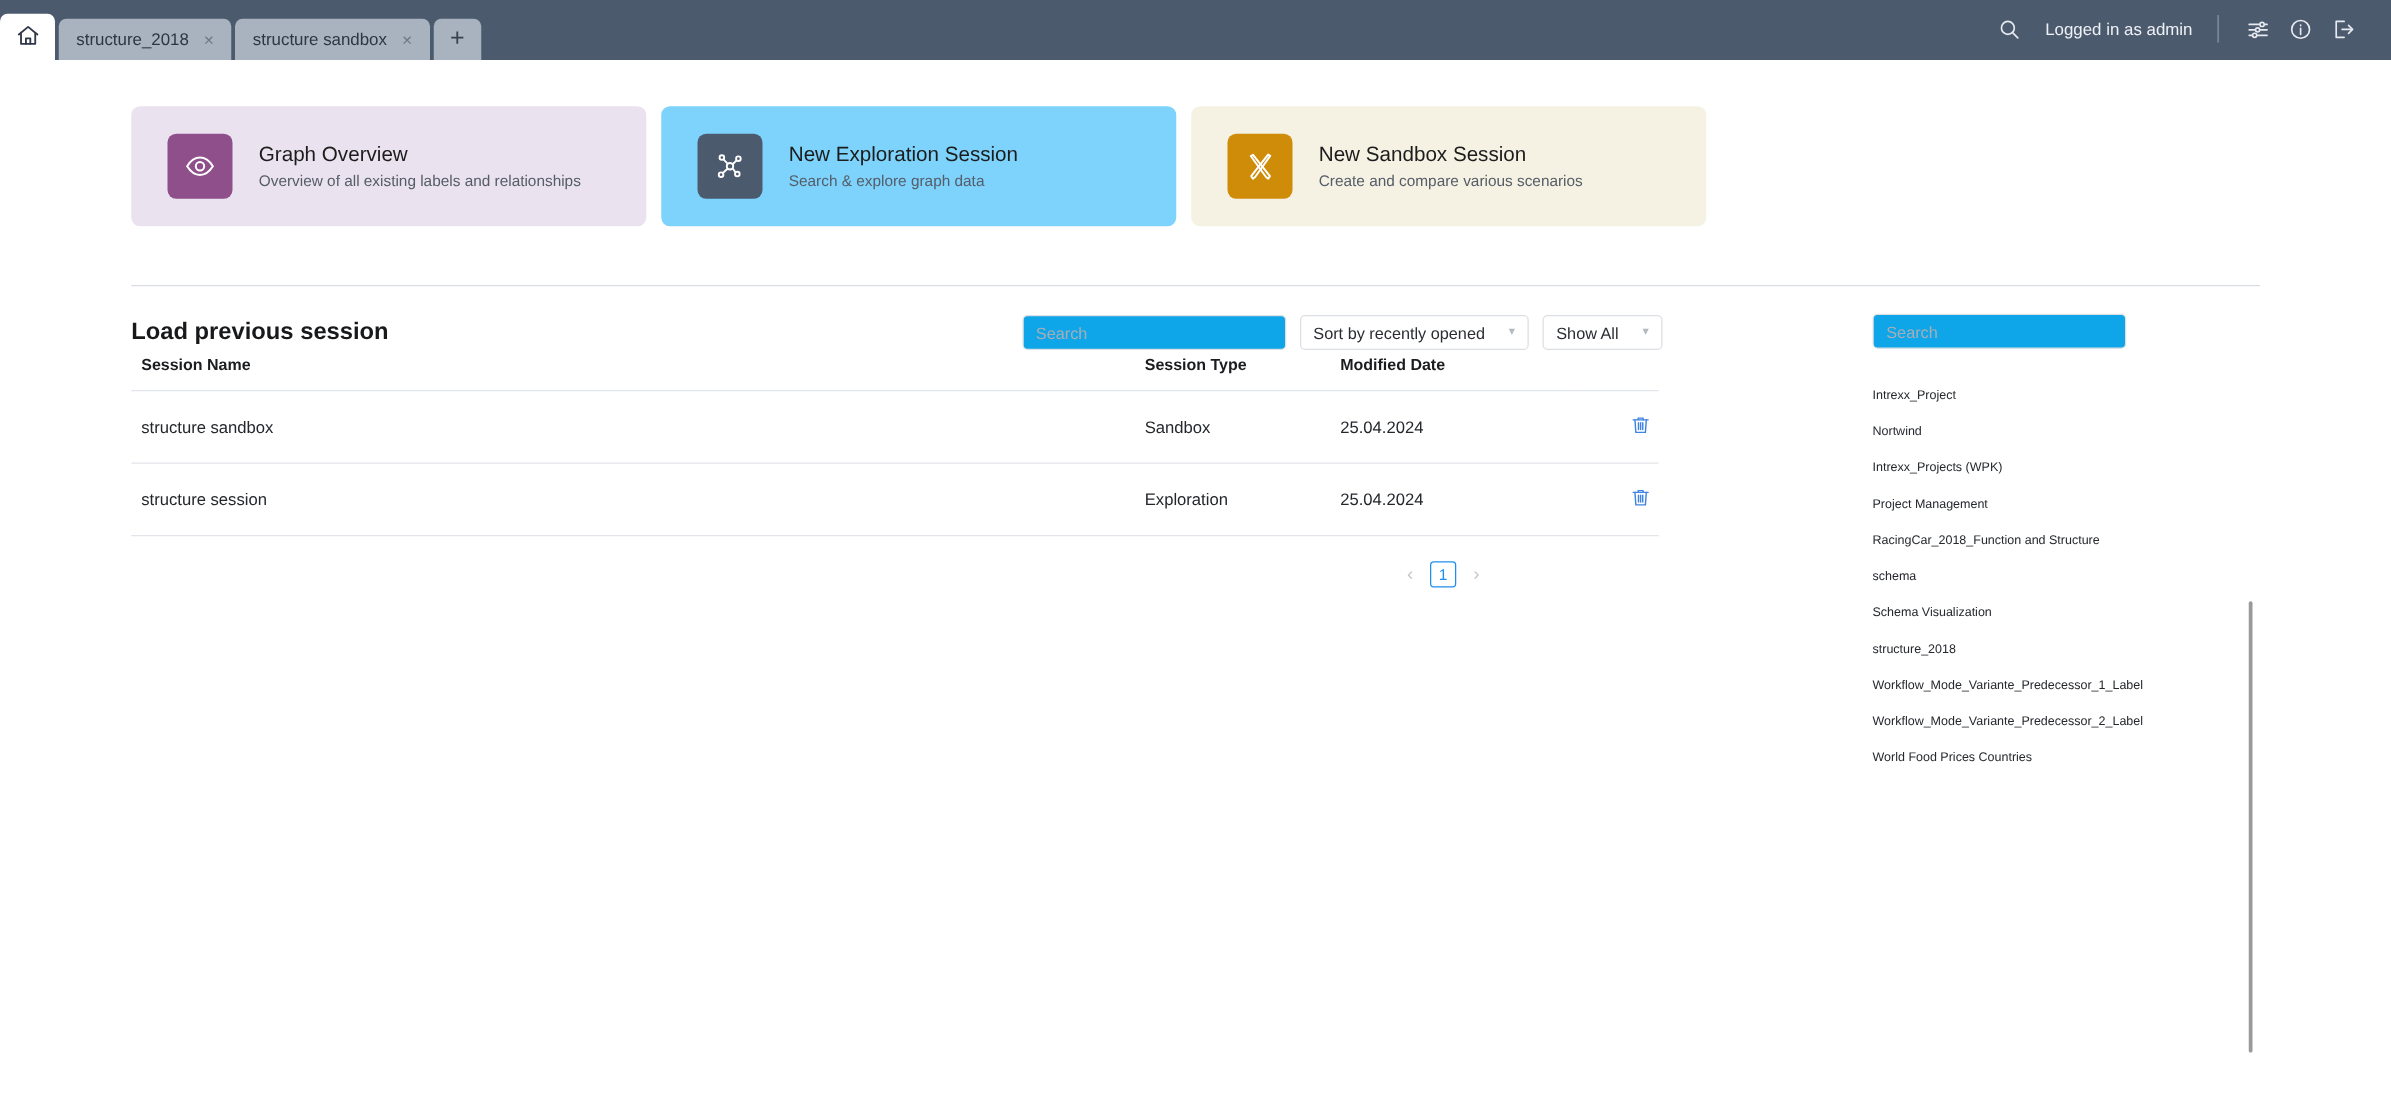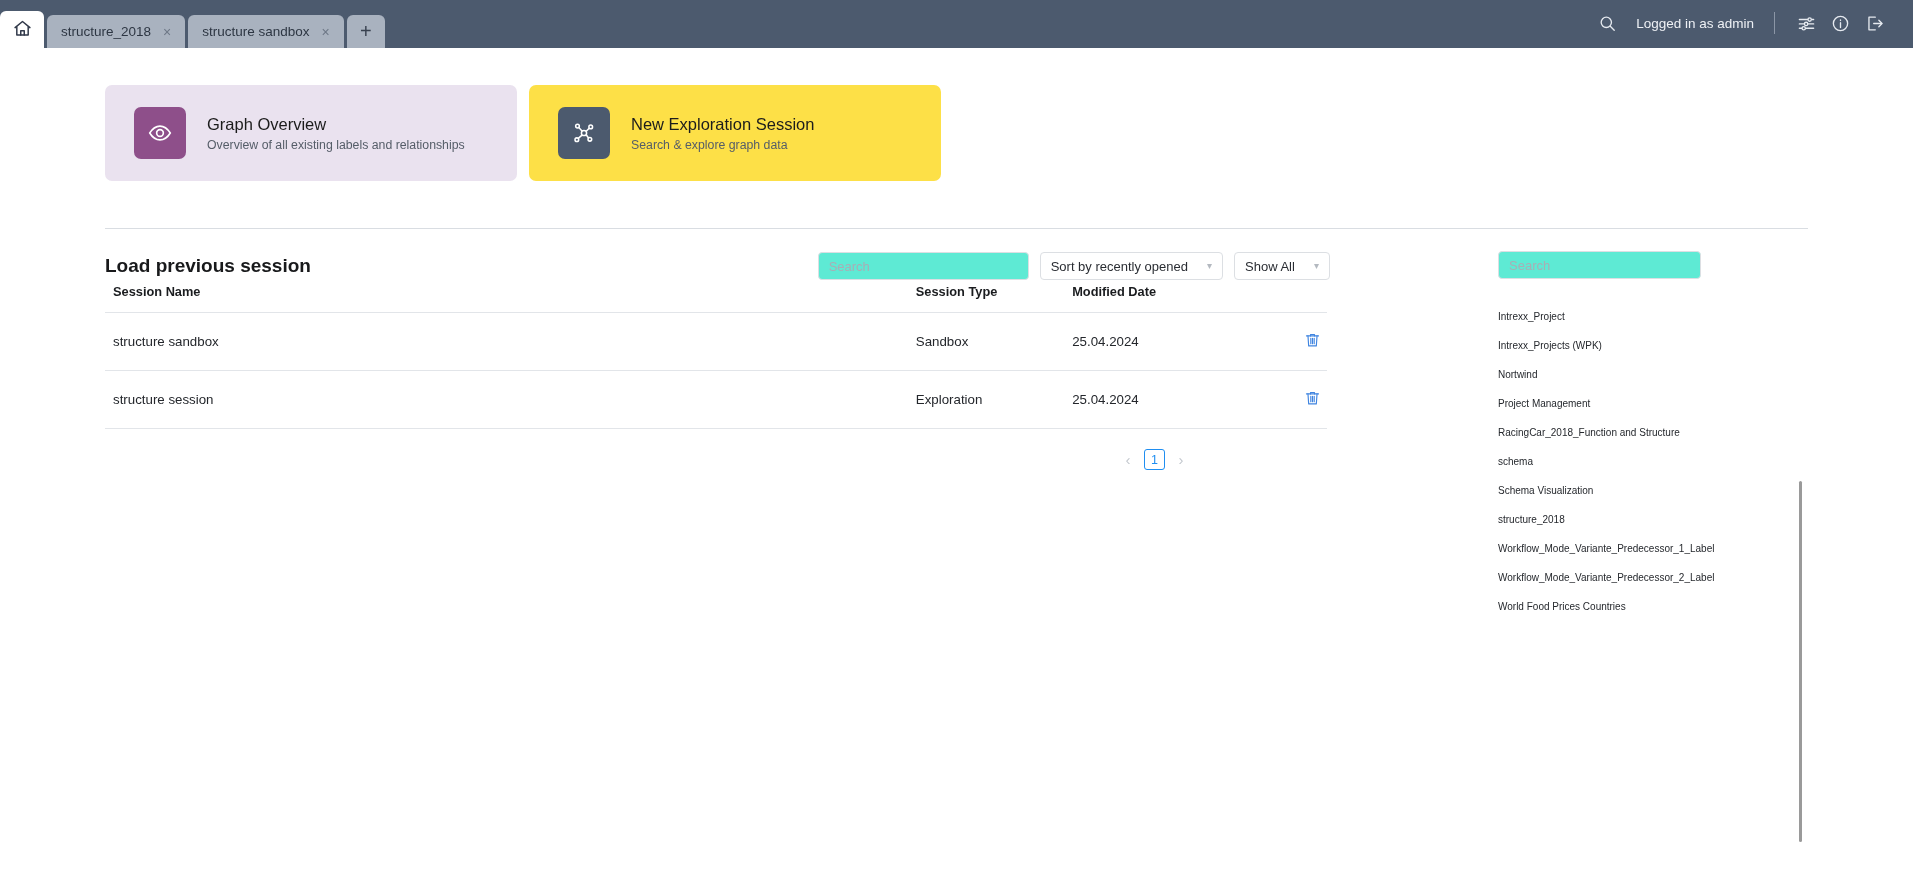--- a/index.html
+++ b/index.html
@@ -111,21 +111,21 @@
     padding-top: 37px;
     height: 36px;
   }
   .sec-title { font-size: 19px; font-weight: bold; color: #18191b; }
 
   .controls { margin-left: auto; display: flex; gap: 11px; align-items: center; padding-right: 0; }
   .inp {
     height: 28px;
     border: 1px solid #dcdfe3;
     border-radius: 4px;
-    background: #5eead4;
+    background: #0ea5e9;
     font-size: 13px;
     color: #333;
     padding: 0 10px;
     outline: none;
     font-family: "Liberation Sans", sans-serif;
   }
   .inp::placeholder { color: #a9aeb5; }
   .inp.search-sessions { width: 211px; }
   .select {
     height: 28px;
@@ -278,40 +278,52 @@
         <path d="M2.5 12 C5.5 7.2, 9 5.6, 12 5.6 C15 5.6, 18.5 7.2, 21.5 12 C18.5 16.8, 15 18.4, 12 18.4 C9 18.4, 5.5 16.8, 2.5 12 Z"></path>
         <circle cx="12" cy="12" r="3.1"></circle>
       </svg>
     </div>
     <div>
       <div class="card-title">Graph Overview</div>
       <div class="card-sub">Overview of all existing labels and relationships</div>
     </div>
   </div>
 
-  <div class="card" style="background:#fde047">
+  <div class="card" style="background:#7dd3fc">
     <div class="card-icon" style="background:#4c5a6e">
       <svg width="26" height="26" viewBox="0 0 24 24" fill="none" stroke="#ffffff" stroke-width="1.4">
         <circle cx="12" cy="12" r="2.4"></circle>
         <circle cx="6" cy="5.6" r="1.7"></circle>
         <circle cx="18.2" cy="6.4" r="1.7"></circle>
         <circle cx="5.4" cy="18.2" r="1.7"></circle>
         <circle cx="17.4" cy="17.8" r="1.7"></circle>
         <path d="M10.4 10.3 L7.2 6.9"></path>
         <path d="M13.8 10.7 L16.8 7.6"></path>
         <path d="M10.4 13.7 L6.7 17"></path>
         <path d="M13.8 13.4 L16.2 16.6"></path>
       </svg>
     </div>
     <div>
       <div class="card-title">New Exploration Session</div>
       <div class="card-sub">Search &amp; explore graph data</div>
     </div>
   </div>
 
+  <div class="card" style="background:#f5f1e3">
+    <div class="card-icon" style="background:#cf8c09">
+      <svg width="27" height="27" viewBox="0 0 24 24" fill="none" stroke="#ffffff" stroke-width="1.4" stroke-linejoin="round">
+        <path d="M5 4.3 L6.6 3.4 L18.6 18.6 L17.4 20.4 L15.8 19.2 Z"></path>
+        <path d="M18.8 4.2 L17.3 3.3 L5.3 18.6 L6.5 20.4 L8.1 19.2 Z"></path>
+      </svg>
+    </div>
+    <div>
+      <div class="card-title">New Sandbox Session</div>
+      <div class="card-sub">Create and compare various scenarios</div>
+    </div>
+  </div>
 </div>
 
 <div class="divider"></div>
 
 <div class="body-wrap">
 
   <div class="left-col">
 
     <div class="sec-head">
       <div class="sec-title">Load previous session</div>
@@ -378,22 +390,22 @@
       <div class="pg-arrow">›</div>
     </div>
   </div>
 
   <div class="right-col">
 
     <input class="inp vp-search" value="" placeholder="Search" style="">
 
     <div class="vp-list">
       <div class="vp-item">Intrexx_Project</div>
+      <div class="vp-item">Nortwind</div>
       <div class="vp-item">Intrexx_Projects (WPK)</div>
-      <div class="vp-item">Nortwind</div>
       <div class="vp-item">Project Management</div>
       <div class="vp-item">RacingCar_2018_Function and Structure</div>
       <div class="vp-item">schema</div>
       <div class="vp-item">Schema Visualization</div>
       <div class="vp-item">structure_2018</div>
       <div class="vp-item">Workflow_Mode_Variante_Predecessor_1_Label</div>
       <div class="vp-item">Workflow_Mode_Variante_Predecessor_2_Label</div>
       <div class="vp-item">World Food Prices Countries</div>
     </div>
 

